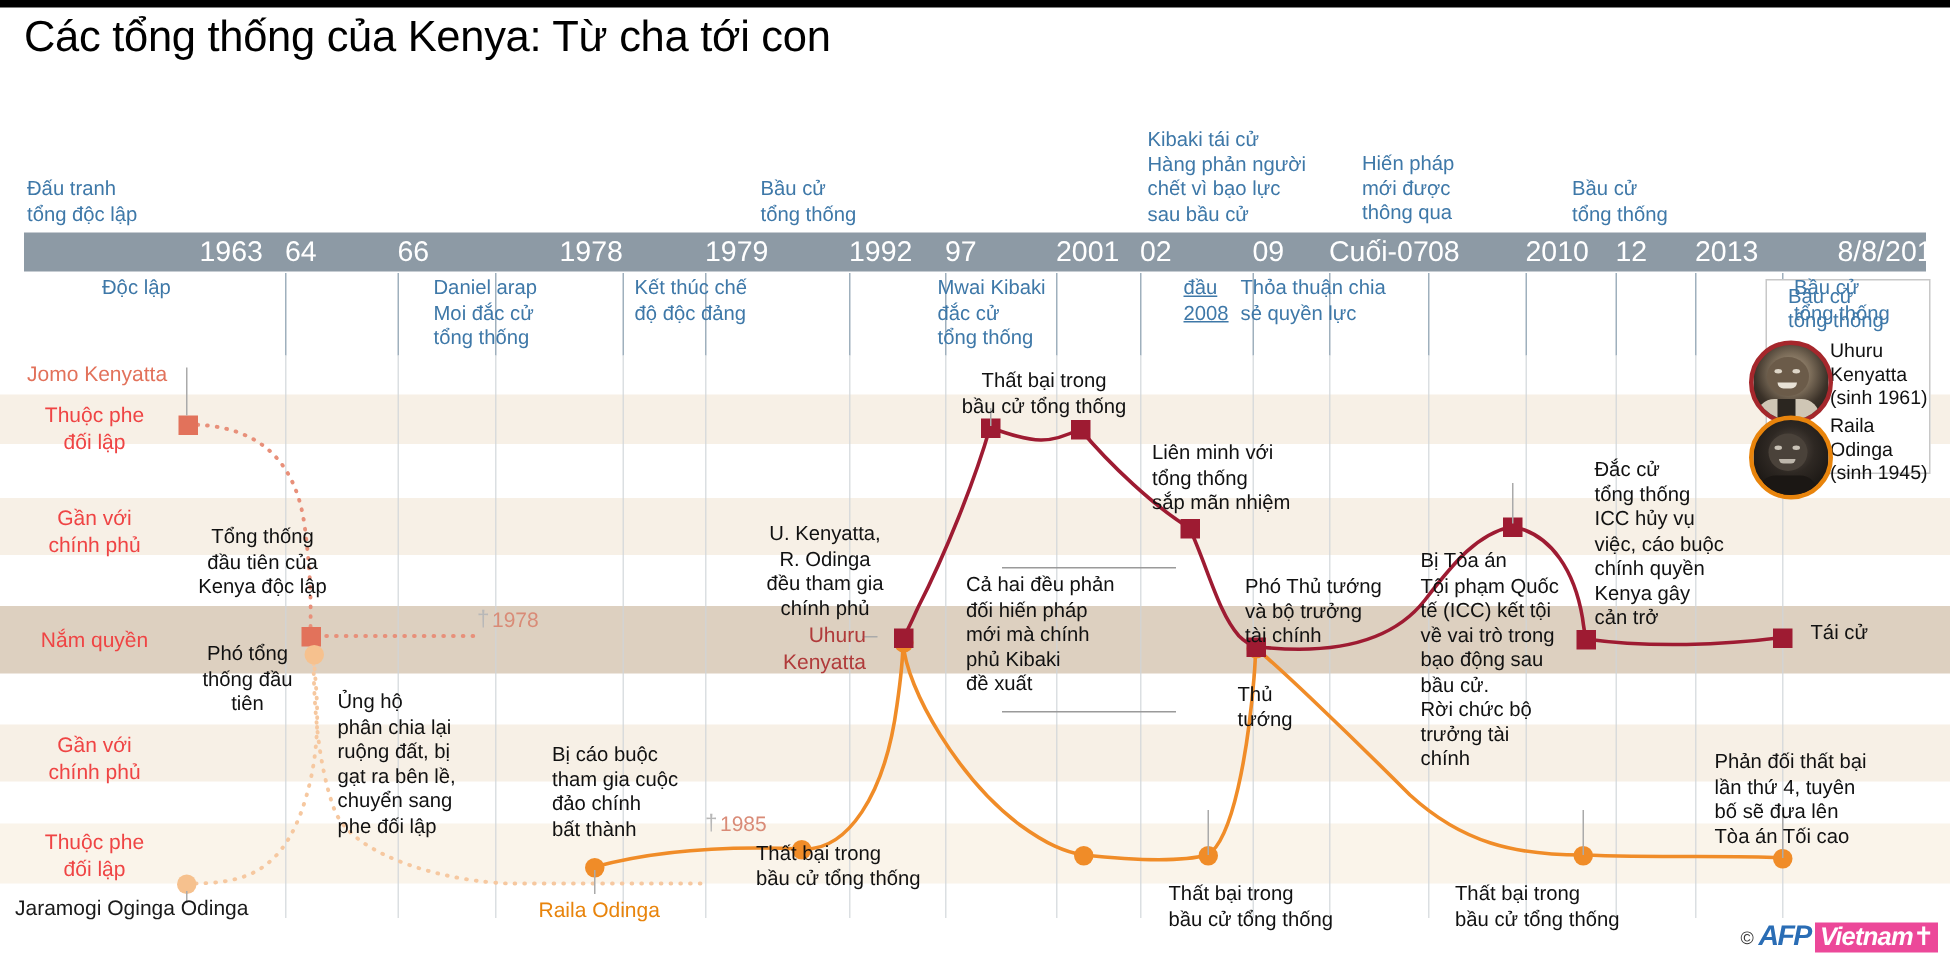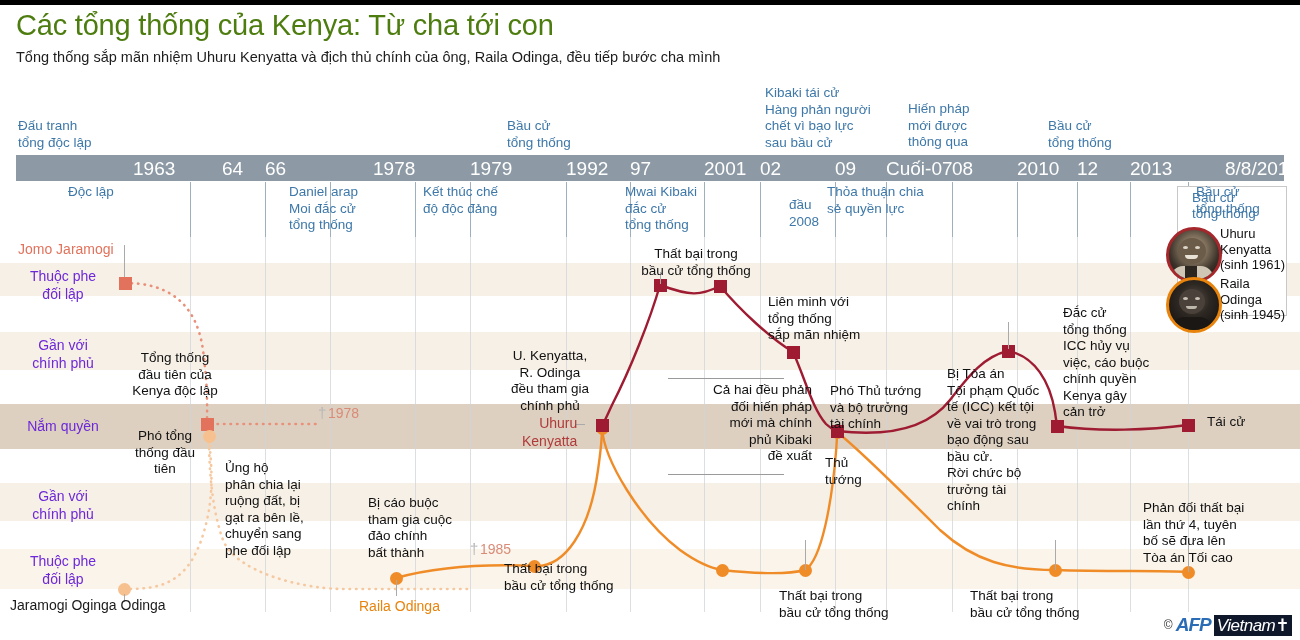--- a/index.html
+++ b/index.html
@@ -9,38 +9,38 @@
     background:#ffffff;
     font-family:"Liberation Sans","DejaVu Sans",sans-serif;
     color:#1a1a1a;
     position:relative;
   }
   #root{position:relative;width:1300px;height:640px;}
 
   
   .topbar{position:absolute;left:0;top:0;width:1300px;height:5px;background:#000;}
 
-  .title{position:absolute;left:16px;top:8px;font-size:29px;line-height:34px;font-weight:400;color:#4d7c0f;letter-spacing:-0.2px;}
+  .title{position:absolute;left:16px;top:8px;font-size:29px;line-height:34px;font-weight:400;color:#000000;letter-spacing:-0.2px;}
   .subtitle{position:absolute;left:16px;top:48px;font-size:14.5px;line-height:18px;color:#1d1d1d;}
 
   
   .yearband{position:absolute;left:16px;top:155px;width:1268px;height:26px;background:#8d9aa5;}
   .yearlabel{position:absolute;top:157px;color:#ffffff;font-size:19px;line-height:23px;white-space:nowrap;}
 
   
   .blue{position:absolute;color:#3e78a8;font-size:13.5px;line-height:16.5px;white-space:pre-line;}
   .blue.top{}
   .blue.bot{}
 
   
   .tick{position:absolute;width:1px;background:#a9b0b6;}
 
   
   .band{position:absolute;left:0;}
-  .rowlabel{position:absolute;font-size:14px;line-height:17.5px;color:#6d28d9;text-align:center;white-space:pre-line;}
+  .rowlabel{position:absolute;font-size:14px;line-height:17.5px;color:#ef4444;text-align:center;white-space:pre-line;}
 
   .note{position:absolute;font-size:13.5px;line-height:16.5px;color:#111;white-space:pre-line;}
   .note.ctr{text-align:center;}
 
   .namelab{position:absolute;font-size:14px;line-height:16px;white-space:pre-line;}
   .name-jomo{color:#e2725b;}
   .name-uhuru{color:#b03a3a;text-align:right;line-height:18px;}
   .name-raila{color:#e8840c;}
 
   .deathlab{position:absolute;font-size:14px;color:#d98b77;}
@@ -49,45 +49,44 @@
   svg.paths{position:absolute;left:0;top:0;width:1300px;height:640px;overflow:visible;}
 
   
   .photobox{position:absolute;left:1177px;top:186px;width:108px;height:128px;background:#fff;border:1px solid #c8c8c8;}
   .photo{position:absolute;width:50px;height:50px;border-radius:50%;overflow:hidden;}
   .phototxt{position:absolute;font-size:13px;line-height:15.5px;color:#111;white-space:pre-line;}
 
   .footer{position:absolute;right:8px;bottom:4px;display:flex;align-items:center;gap:3px;}
   .cmark{font-size:12px;color:#333;}
   .afp{color:#2a6db5;font-weight:bold;font-style:italic;font-size:19px;letter-spacing:-1px;}
-  .vn{background:#0f172a;color:#fff;font-weight:normal;font-style:italic;font-size:17px;padding:0 3px;letter-spacing:-0.5px;}
+  .vn{background:#ec4899;color:#fff;font-weight:bold;font-style:italic;font-size:17px;padding:0 3px;letter-spacing:-0.5px;}
 
   .leaderline{position:absolute;background:#aaa;}
   .underline{position:absolute;height:1px;background:#9a9a9a;}
 </style>
 </head>
 <body>
 
 <div id="root">
 
   <div class="topbar"></div>
 
   <div class="title">Các tổng thống của Kenya: Từ cha tới con</div>
-  <div class="subtitle">Tổng thống sắp mãn nhiệm Uhuru Kenyatta và địch thủ chính của ông, Raila Odinga, đều tiếp bước cha mình</div>
 
   <div class="band" style="top:263px;height:33px;width:1300px;background:#f7f0e6;"></div>
   <div class="band" style="top:332px;height:38px;width:1300px;background:#f7f0e6;"></div>
   <div class="band" style="top:404px;height:45px;width:1300px;background:#ddd0c0;"></div>
   <div class="band" style="top:483px;height:38px;width:1300px;background:#f7f0e6;"></div>
   <div class="band" style="top:549px;height:40px;width:1300px;background:#faf4ea;"></div>
 
   <div class="yearband"></div>
   <div id="years">
       <div class="yearlabel" style="left: 133px;">1963</div>
-      <div class="yearlabel" style="left: 190px; margin-left: 32px;">64</div>
+      <div class="yearlabel" style="left: 190px;">64</div>
       <div class="yearlabel" style="left: 265px;">66</div>
       <div class="yearlabel" style="left: 373px;">1978</div>
       <div class="yearlabel" style="left: 470px;">1979</div>
       <div class="yearlabel" style="left: 566px;">1992</div>
       <div class="yearlabel" style="left: 630px;">97</div>
       <div class="yearlabel" style="left: 704px;">2001</div>
       <div class="yearlabel" style="left: 760px;">02</div>
       <div class="yearlabel" style="left: 835px;">09</div>
       <div class="yearlabel" style="left: 886px;">Cuối-07</div>
       <div class="yearlabel" style="left: 952px;">08</div>
@@ -240,36 +239,36 @@
 tổng thống</div>
       <div class="blue bot" style="left: 68px; top: 184px;">Độc lập</div>
       <div class="blue bot" style="left: 289px; top: 184px;">Daniel arap
 Moi đắc cử
 tổng thống</div>
       <div class="blue bot" style="left: 423px; top: 184px;">Kết thúc chế
 độ độc đảng</div>
       <div class="blue bot" style="left: 625px; top: 184px;">Mwai Kibaki
 đắc cử
 tổng thống</div>
-      <div class="blue bot" style="left: 789px; top: 197px;">đầu
+      <div class="blue bot" style="left: 789px; top: 184px; text-decoration: underline;">đầu
 2008</div>
       <div class="blue bot" style="left: 827px; top: 184px;">Thỏa thuận chia
 sẻ quyền lực</div>
       <div class="blue bot" style="left: 1196px; top: 184px;">Bầu cử
 tổng thống</div>
       <div class="rowlabel" style="left: 8px; top: 268px; width: 110px;">Thuộc phe
 đối lập</div>
       <div class="rowlabel" style="left: 8px; top: 337px; width: 110px;">Gần với
 chính phủ</div>
       <div class="rowlabel" style="left: 8px; top: 418px; width: 110px;">Nắm quyền</div>
       <div class="rowlabel" style="left: 8px; top: 488px; width: 110px;">Gần với
 chính phủ</div>
       <div class="rowlabel" style="left: 8px; top: 553px; width: 110px;">Thuộc phe
 đối lập</div>
-      <div class="namelab name-jomo" style="left: 18px; top: 241px;">Jomo Jaramogi</div>
+      <div class="namelab name-jomo" style="left: 18px; top: 241px;">Jomo Kenyatta</div>
       <div class="namelab name-jaramogi" style="left: 10px; top: 597px;">Jaramogi Oginga Odinga</div>
       <div class="namelab name-uhuru" style="left: 522px; top: 414px;">Uhuru
 Kenyatta</div>
       <div class="namelab name-raila" style="left: 359px; top: 598px;">Raila Odinga</div>
       <div class="note ctr" style="left: 100px; top: 350px; width: 150px;">Tổng thống
 đầu tiên của
 Kenya độc lập</div>
       <div class="note ctr" style="left: 110px; top: 428px; width: 110px;">Phó tổng
 thống đầu
 tiên</div>
@@ -282,21 +281,21 @@
       <div class="note" style="left: 368px; top: 495px; width: 130px;">Bị cáo buộc
 tham gia cuộc
 đảo chính
 bất thành</div>
       <div class="note ctr" style="left: 606px; top: 246px; width: 180px;">Thất bại trong
 bầu cử tổng thống</div>
       <div class="note ctr" style="left: 485px; top: 348px; width: 130px;">U. Kenyatta,
 R. Odinga
 đều tham gia
 chính phủ</div>
-      <div class="note" style="left: 682px; top: 382px; width: 130px; text-align: right;">Cả hai đều phản
+      <div class="note" style="left: 644px; top: 382px; width: 130px;">Cả hai đều phản
 đối hiến pháp
 mới mà chính
 phủ Kibaki
 đề xuất</div>
       <div class="note" style="left: 768px; top: 294px; width: 130px;">Liên minh với
 tổng thống
 sắp mãn nhiệm</div>
       <div class="note" style="left: 830px; top: 383px; width: 130px;">Phó Thủ tướng
 và bộ trưởng
 tài chính</div>

